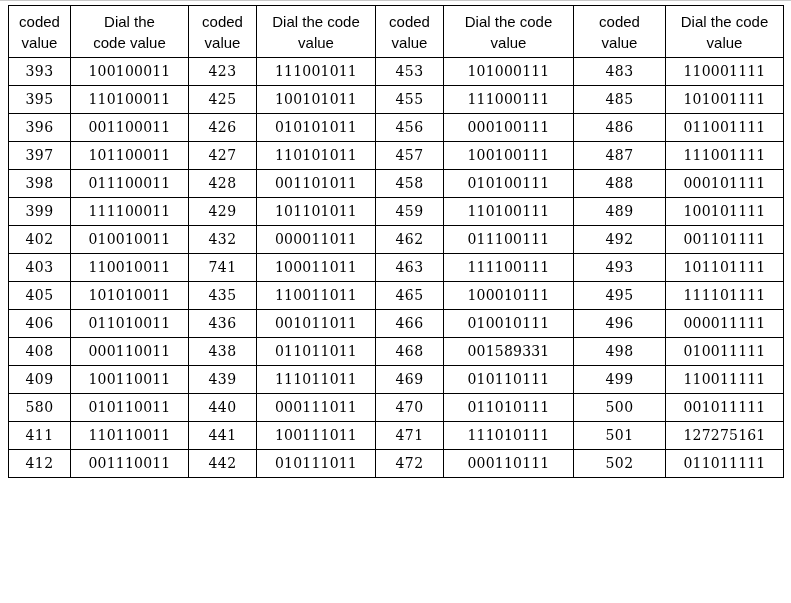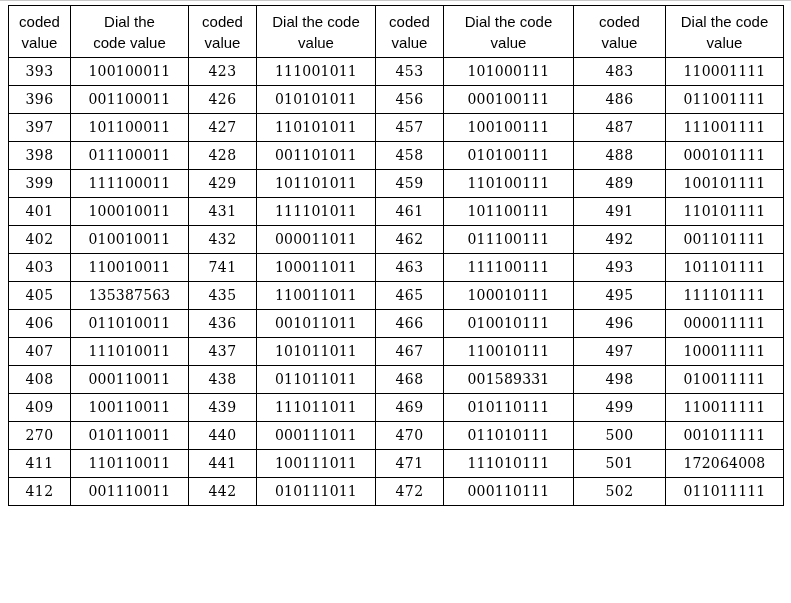--- a/index.html
+++ b/index.html
@@ -139,20 +139,30 @@
             <td class="num">393</td>
             <td class="bin">100100011</td>
             <td class="num">423</td>
             <td class="bin">111001011</td>
             <td class="num">453</td>
             <td class="bin">101000111</td>
             <td class="num">483</td>
             <td class="bin">110001111</td>
           </tr>
           <tr>
+            <td class="num">395</td>
+            <td class="bin">110100011</td>
+            <td class="num">425</td>
+            <td class="bin">100101011</td>
+            <td class="num">455</td>
+            <td class="bin">111000111</td>
+            <td class="num">485</td>
+            <td class="bin">101001111</td>
+          </tr>
+          <tr>
             <td class="num">396</td>
             <td class="bin">001100011</td>
             <td class="num">426</td>
             <td class="bin">010101011</td>
             <td class="num">456</td>
             <td class="bin">000100111</td>
             <td class="num">486</td>
             <td class="bin">011001111</td>
           </tr>
           <tr>
@@ -179,30 +189,20 @@
             <td class="num">399</td>
             <td class="bin">111100011</td>
             <td class="num">429</td>
             <td class="bin">101101011</td>
             <td class="num">459</td>
             <td class="bin">110100111</td>
             <td class="num">489</td>
             <td class="bin">100101111</td>
           </tr>
           <tr>
-            <td class="num">401</td>
-            <td class="bin">100010011</td>
-            <td class="num">431</td>
-            <td class="bin">111101011</td>
-            <td class="num">461</td>
-            <td class="bin">101100111</td>
-            <td class="num">491</td>
-            <td class="bin">110101111</td>
-          </tr>
-          <tr>
             <td class="num">402</td>
             <td class="bin">010010011</td>
             <td class="num">432</td>
             <td class="bin">000011011</td>
             <td class="num">462</td>
             <td class="bin">011100111</td>
             <td class="num">492</td>
             <td class="bin">001101111</td>
           </tr>
           <tr>
@@ -210,87 +210,77 @@
             <td class="bin">110010011</td>
             <td class="num">741</td>
             <td class="bin">100011011</td>
             <td class="num">463</td>
             <td class="bin">111100111</td>
             <td class="num">493</td>
             <td class="bin">101101111</td>
           </tr>
           <tr>
             <td class="num">405</td>
-            <td class="bin">135387563</td>
+            <td class="bin">101010011</td>
             <td class="num">435</td>
             <td class="bin">110011011</td>
             <td class="num">465</td>
             <td class="bin">100010111</td>
             <td class="num">495</td>
             <td class="bin">111101111</td>
           </tr>
           <tr>
             <td class="num">406</td>
             <td class="bin">011010011</td>
             <td class="num">436</td>
             <td class="bin">001011011</td>
             <td class="num">466</td>
             <td class="bin">010010111</td>
             <td class="num">496</td>
             <td class="bin">000011111</td>
           </tr>
           <tr>
-            <td class="num">407</td>
-            <td class="bin">111010011</td>
-            <td class="num">437</td>
-            <td class="bin">101011011</td>
-            <td class="num">467</td>
-            <td class="bin">110010111</td>
-            <td class="num">497</td>
-            <td class="bin">100011111</td>
-          </tr>
-          <tr>
             <td class="num">408</td>
             <td class="bin">000110011</td>
             <td class="num">438</td>
             <td class="bin">011011011</td>
             <td class="num">468</td>
             <td class="bin">001589331</td>
             <td class="num">498</td>
             <td class="bin">010011111</td>
           </tr>
           <tr>
             <td class="num">409</td>
             <td class="bin">100110011</td>
             <td class="num">439</td>
             <td class="bin">111011011</td>
             <td class="num">469</td>
             <td class="bin">010110111</td>
             <td class="num">499</td>
             <td class="bin">110011111</td>
           </tr>
           <tr>
-            <td class="num">270</td>
+            <td class="num">580</td>
             <td class="bin">010110011</td>
             <td class="num">440</td>
             <td class="bin">000111011</td>
             <td class="num">470</td>
             <td class="bin">011010111</td>
             <td class="num">500</td>
             <td class="bin">001011111</td>
           </tr>
           <tr>
             <td class="num">411</td>
             <td class="bin">110110011</td>
             <td class="num">441</td>
             <td class="bin">100111011</td>
             <td class="num">471</td>
             <td class="bin">111010111</td>
             <td class="num">501</td>
-            <td class="bin">172064008</td>
+            <td class="bin">127275161</td>
           </tr>
           <tr>
             <td class="num">412</td>
             <td class="bin">001110011</td>
             <td class="num">442</td>
             <td class="bin">010111011</td>
             <td class="num">472</td>
             <td class="bin">000110111</td>
             <td class="num">502</td>
             <td class="bin">011011111</td>

